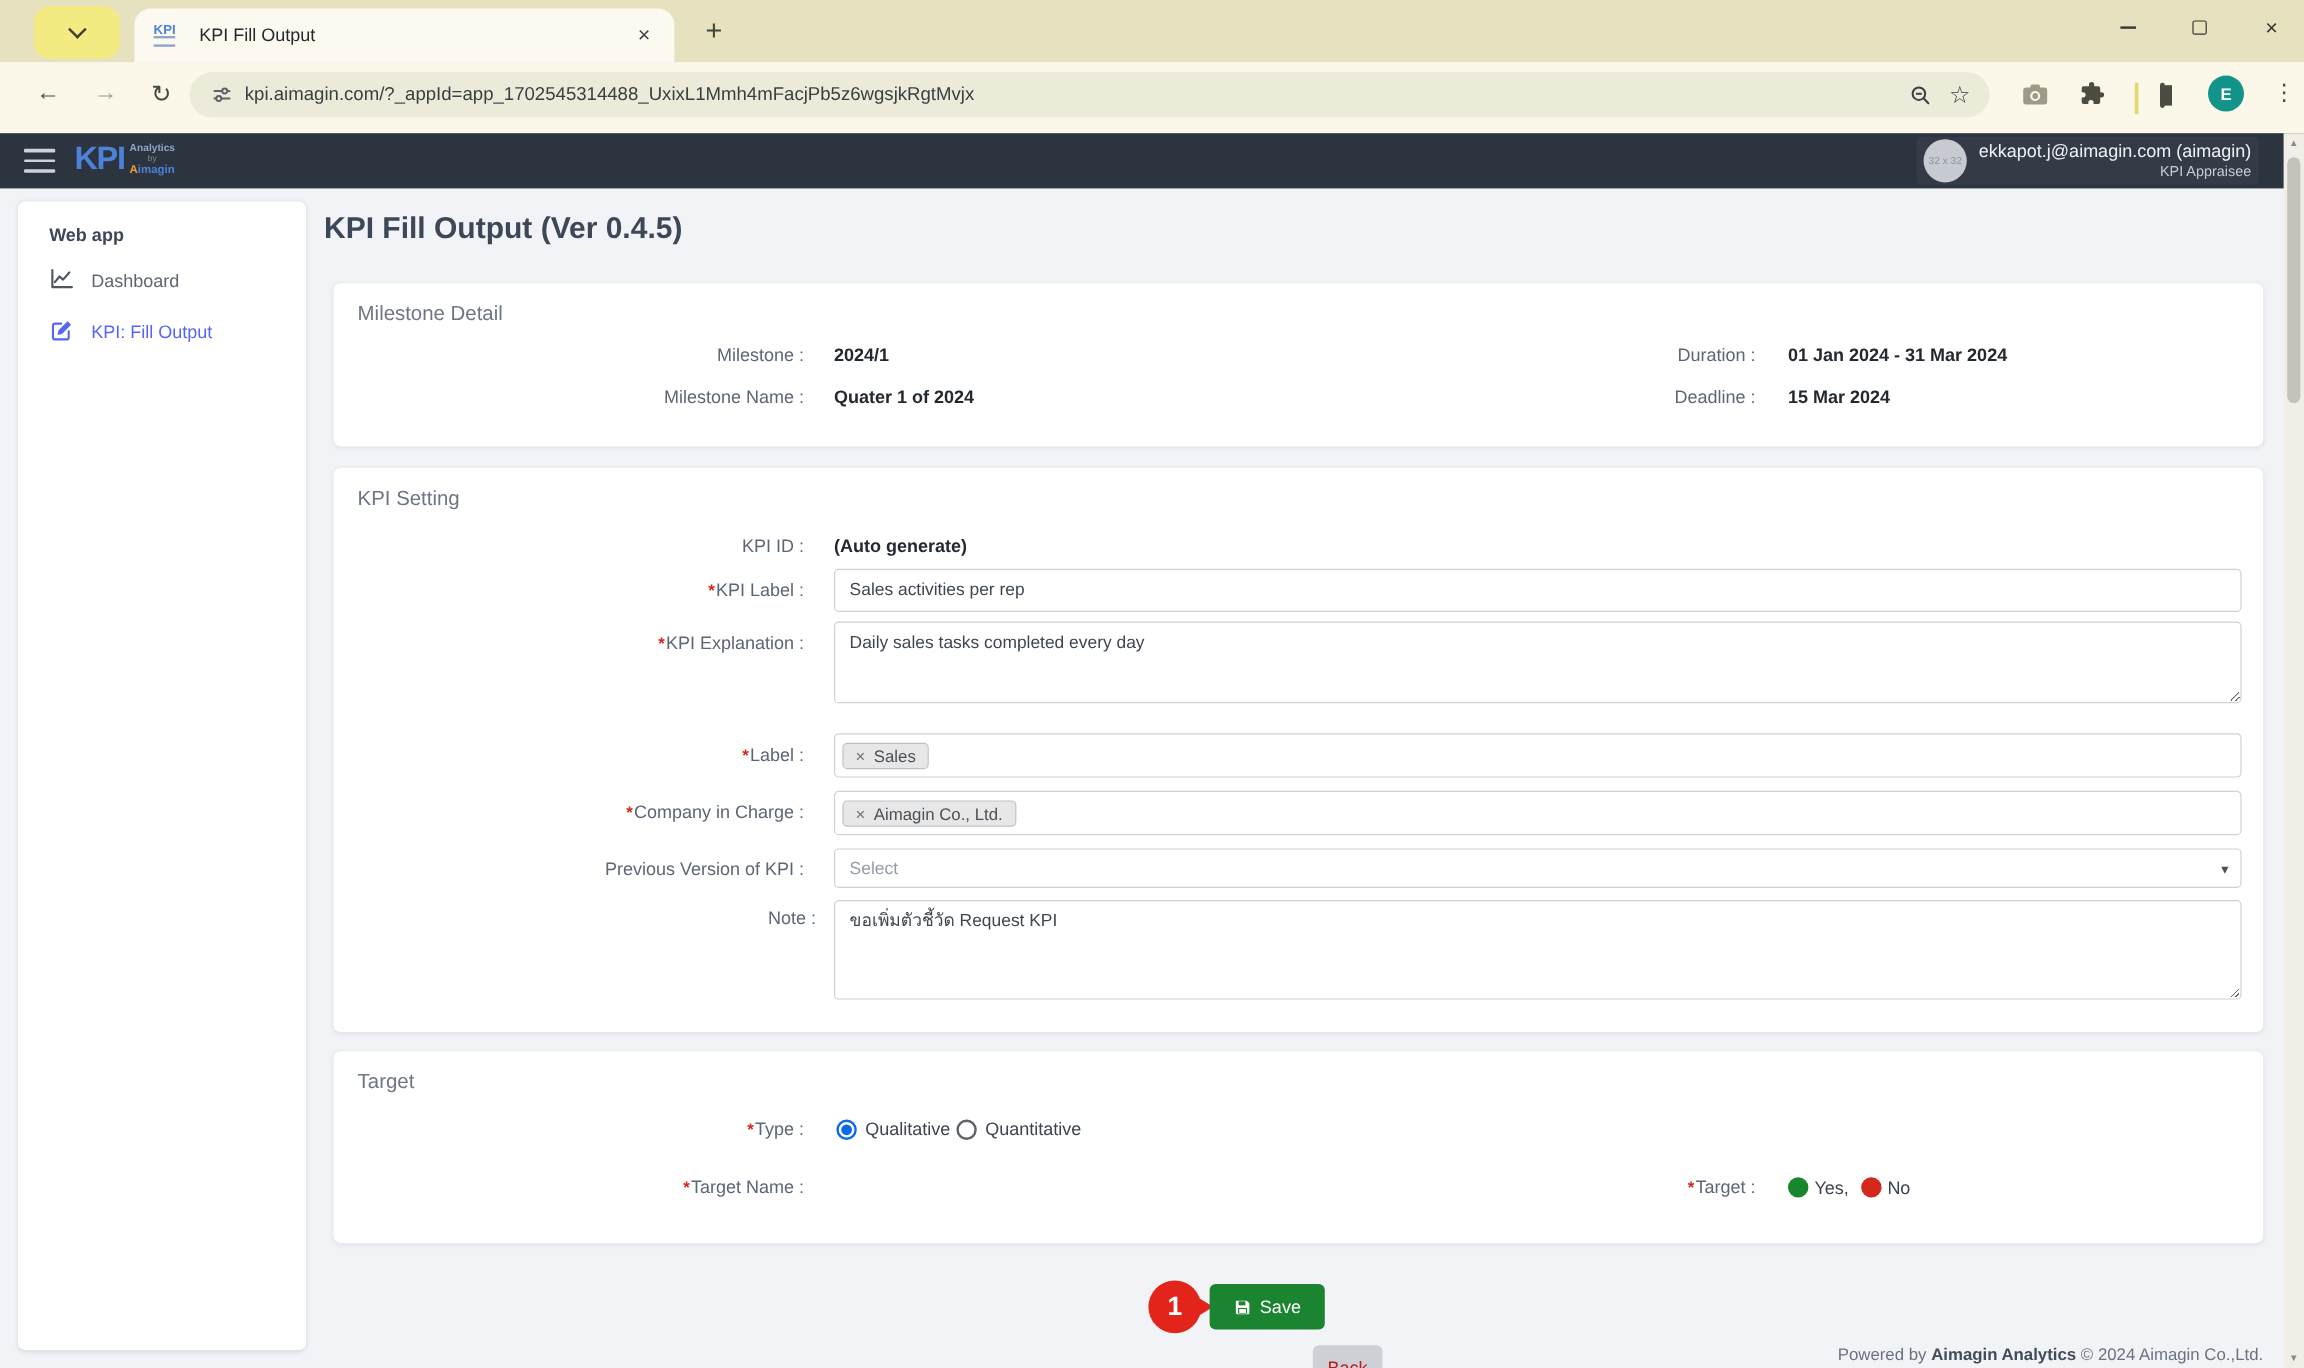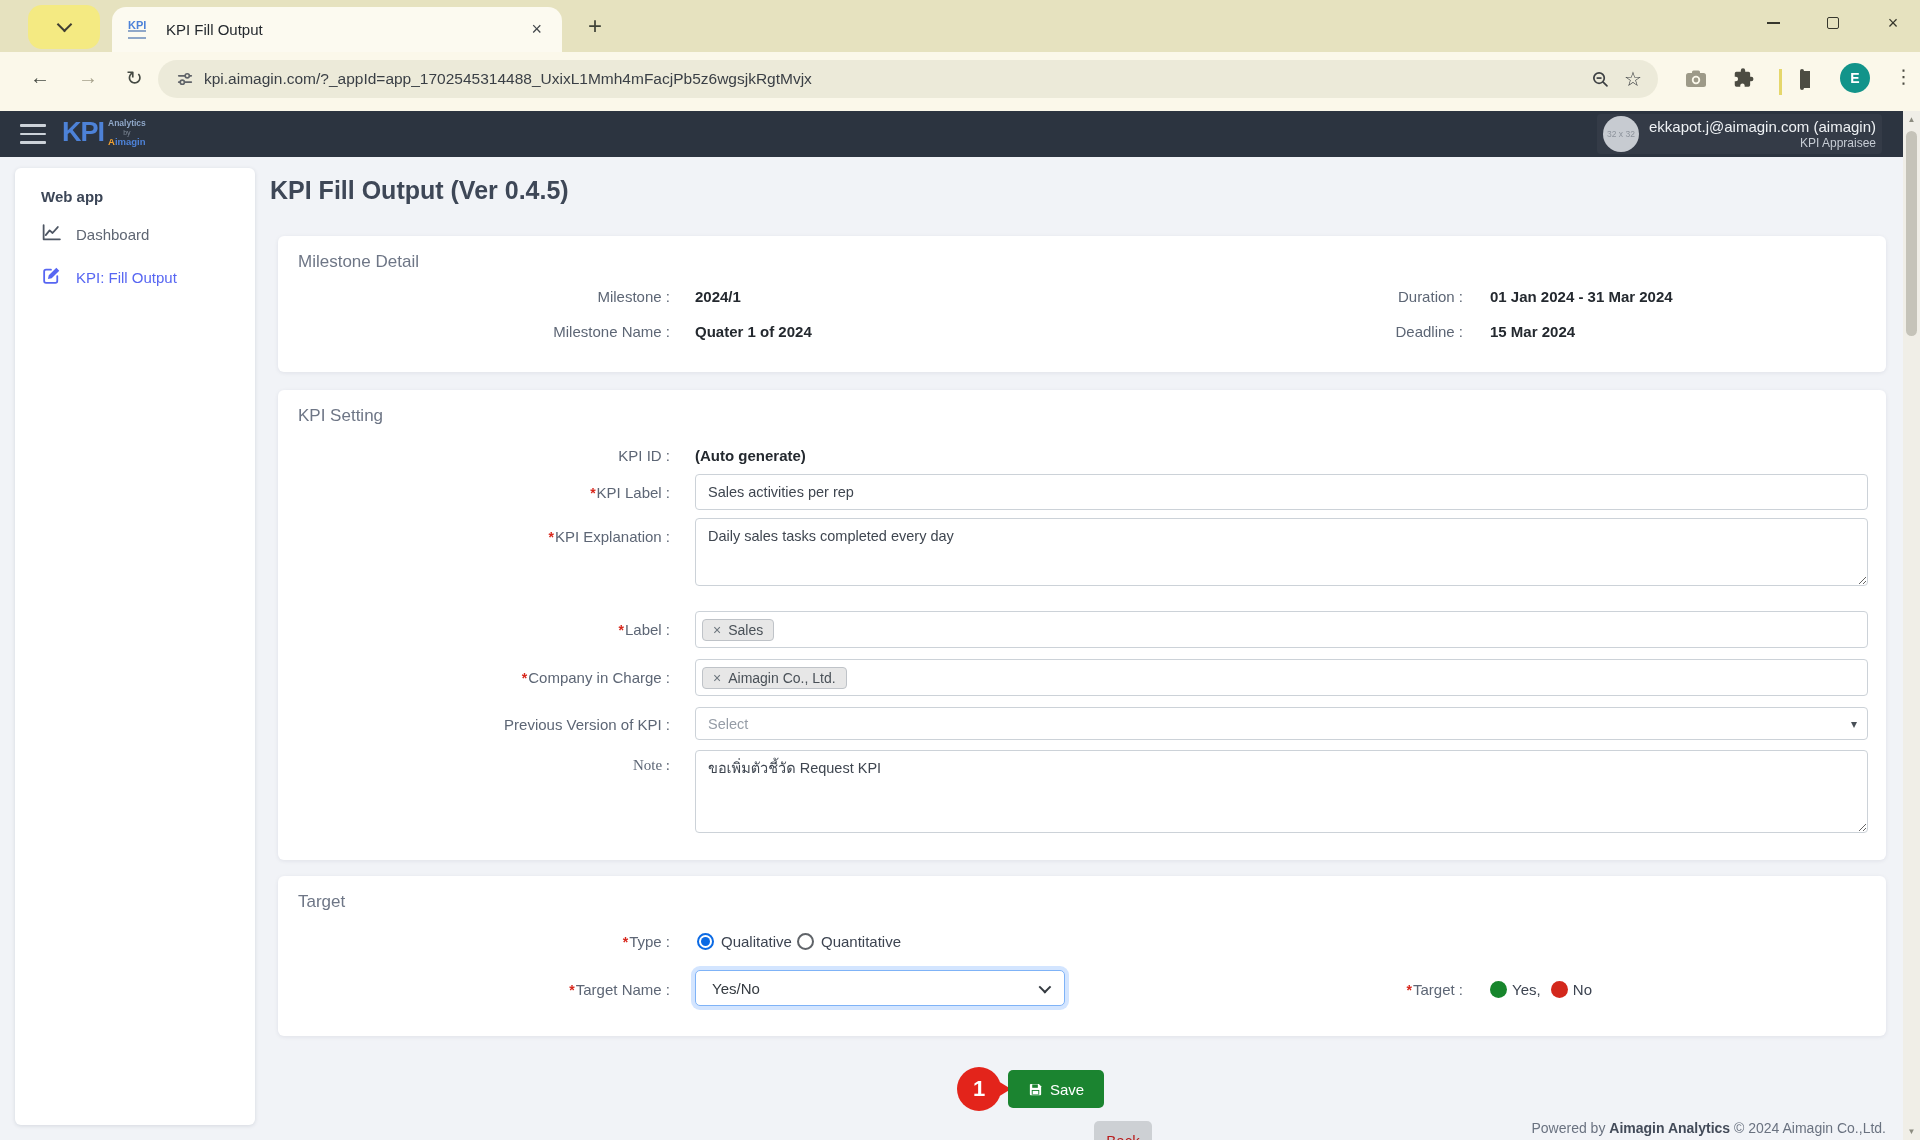--- a/index.html
+++ b/index.html
@@ -257,37 +257,33 @@
       <span>Aimagin Co., Ltd.</span>
     </span>
   </div>
 
   <span class="flabel" style="left:330px;top:716px;">Previous Version of KPI :</span>
   <div class="dselect" style="left:695px;top:707px;width:1173px;height:33px;">
     <span class="ph">Select</span>
     <span class="caret">▾</span>
   </div>
 
-  <span class="flabel" style="left:330px;top:757px;font-family:Liberation Serif, serif;">Note :</span>
+  <span class="flabel" style="left:340px;top:757px;">Note :</span>
   <textarea class="tinput" style="left: 695px; top: 750px; width: 1173px; height: 83px;">ขอเพิ่มตัวชี้วัด Request KPI</textarea>
 
   <div class="card" style="top:876px;height:160px;">
     <span class="card-h">Target</span>
   </div>
   <span class="flabel" style="left:330px;top:933px;"><span class="req">*</span><span>Type :</span></span>
   <span class="radio sel" style="left:697px;top:933px;"></span>
   <span class="radlbl" style="left:721px;top:933px;">Qualitative</span>
   <span class="radio unsel" style="left:797px;top:933px;"></span>
   <span class="radlbl" style="left:821px;top:933px;">Quantitative</span>
 
   <span class="flabel" style="left:330px;top:981px;"><span class="req">*</span><span>Target Name :</span></span>
-  <div class="fselect" style="left:695px;top:970px;width:370px;height:36px;">
-    <span>Yes/No</span>
-    <span class="chev"></span>
-  </div>
 
   <span class="flabel" style="left:1123px;top:981px;"><span class="req">*</span><span>Target :</span></span>
   <span class="tgt-val" style="left:1490px;top:981px;">
     <span class="dot" style="background:#17862c;"></span><span>Yes,</span>
     <span class="dot" style="background:#d3281c;margin-left:6px;"></span><span>No</span>
   </span>
 
   <span class="ann-circle">1</span>
   <span class="ann-tail"></span>
   <button class="btn btn-save">

